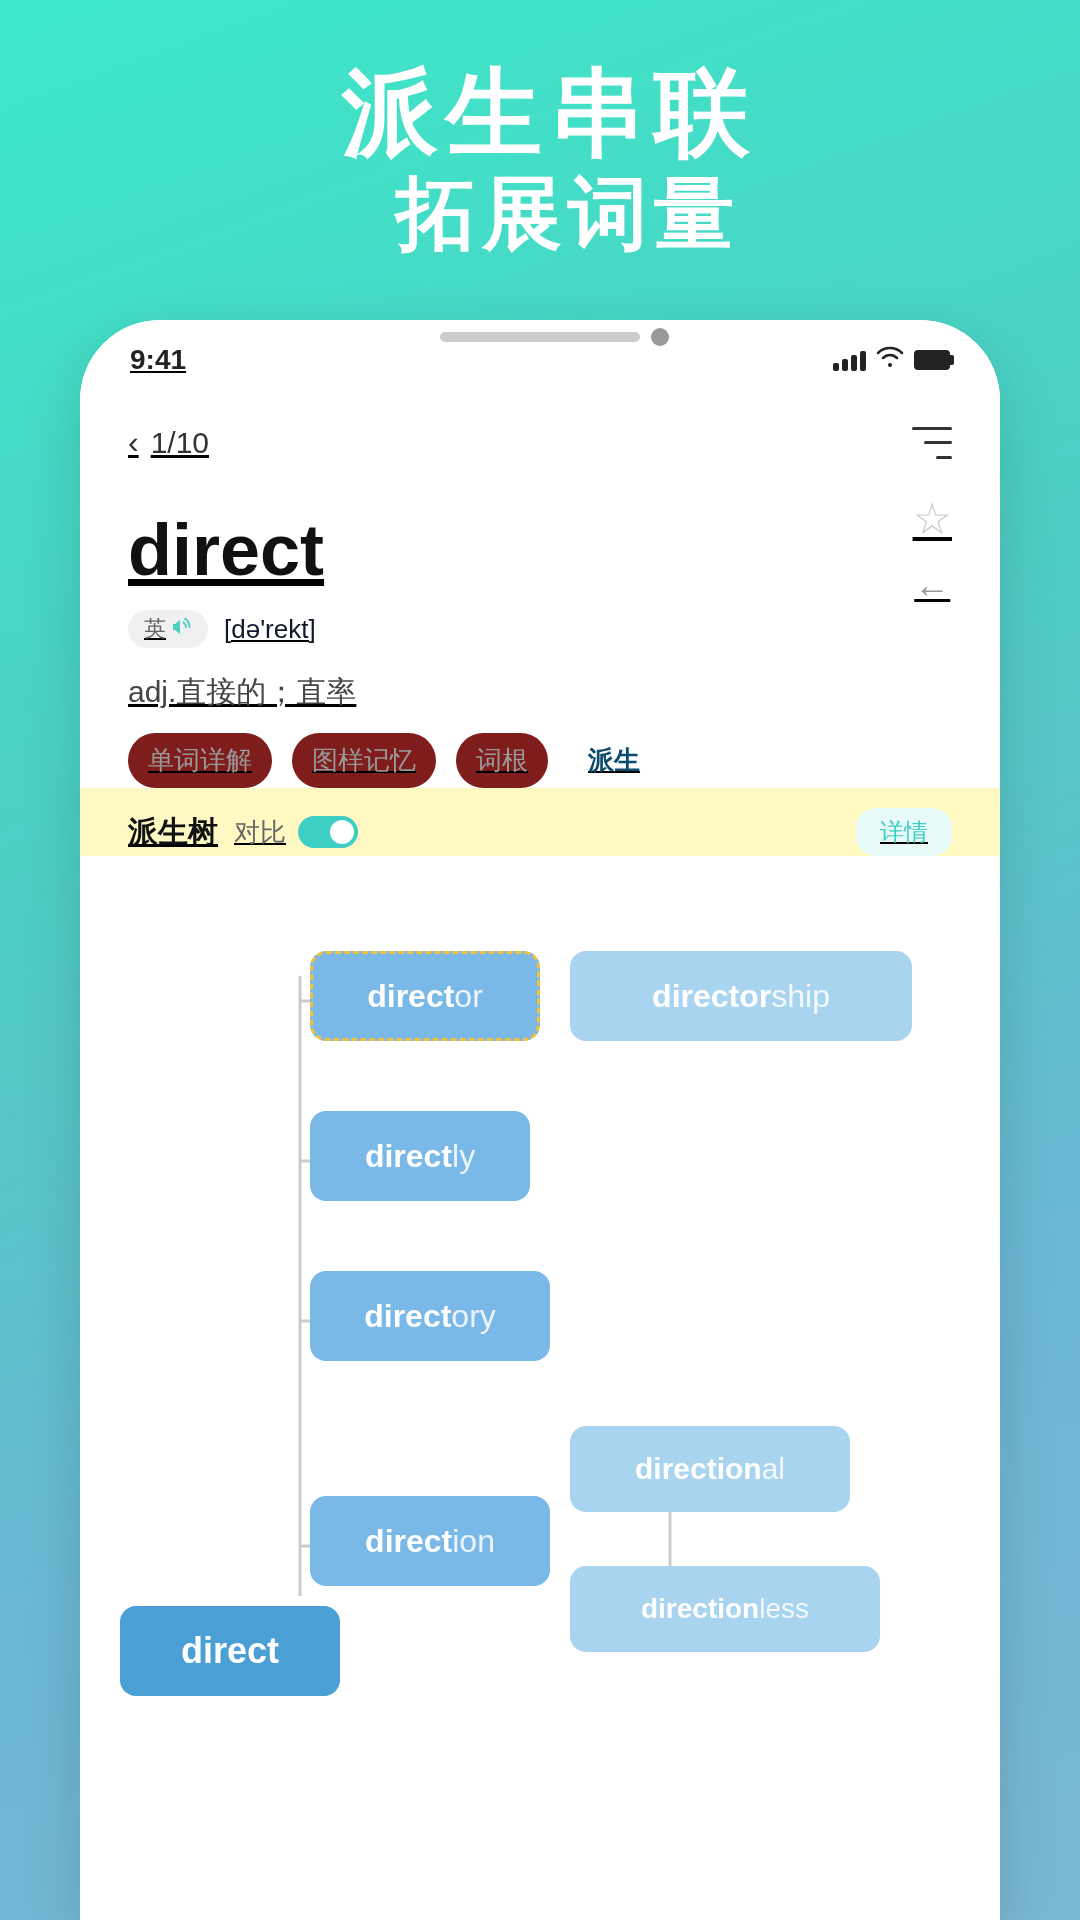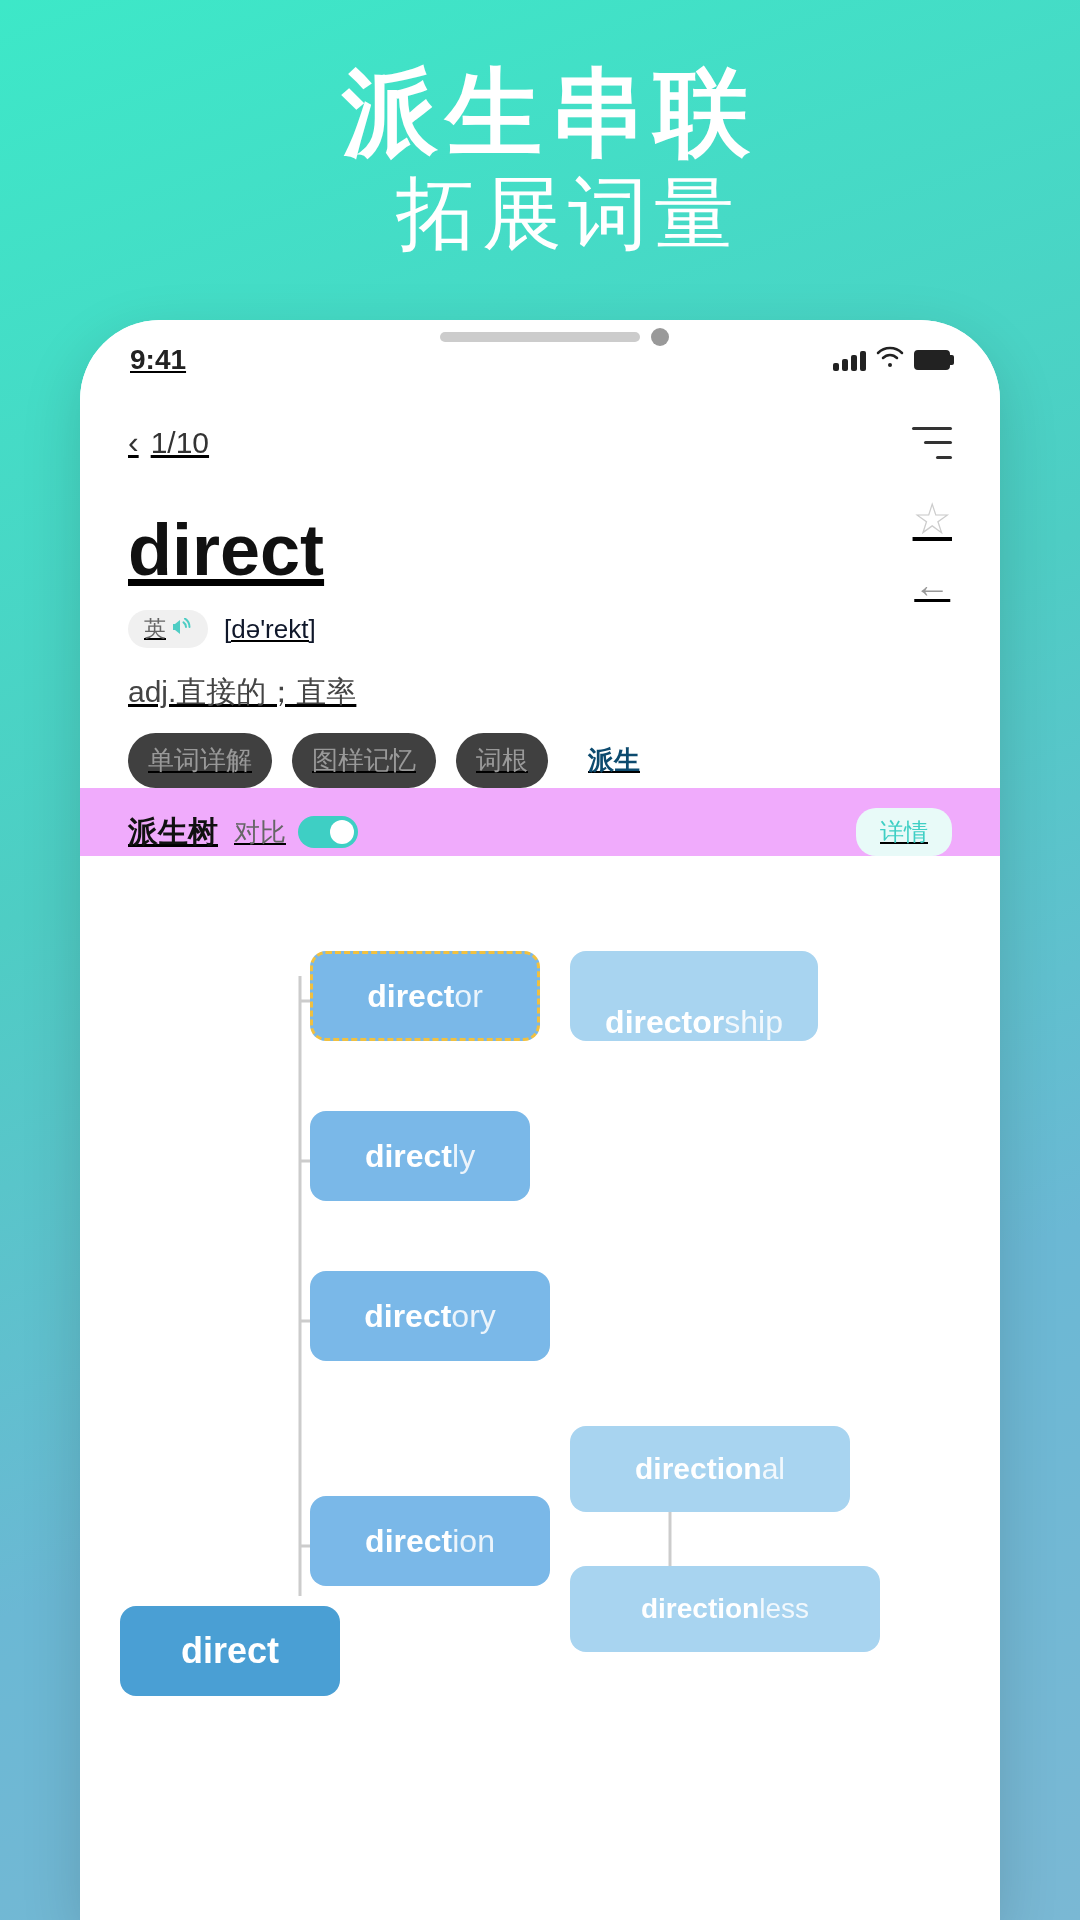--- a/index.html
+++ b/index.html
@@ -24,21 +24,21 @@
       margin-left: 20px;
     }
     .header-text .line1 {
       font-size: 96px;
       font-weight: 800;
       letter-spacing: 8px;
       line-height: 1.1;
     }
     .header-text .line2 {
       font-size: 80px;
-      font-weight: 400;
+      font-weight: 700;
       letter-spacing: 6px;
       line-height: 1.2;
       padding-left: 36px;
     }
 
     
     .phone-frame {
       position: absolute;
       top: 320px;
       left: 80px;
@@ -230,34 +230,34 @@
       align-items: center;
       padding: 20px 48px 0;
       gap: 20px;
       background: white;
     }
     .tab {
       font-size: 26px;
       color: #999;
       padding: 10px 20px;
       border-radius: 30px;
-      background: #404040;
+      background: #7f1d1d;
     }
     .tab.active {
       color: #0c4a6e;
       background: transparent;
       font-weight: 600;
     }
 
     
     .tree-header {
       display: flex;
       align-items: center;
       padding: 20px 48px 0;
-      background: #f0abfc;
+      background: #fef9c3;
     }
     .tree-label {
       font-size: 30px;
       font-weight: 700;
       color: #111;
     }
     .compare-label {
       font-size: 26px;
       color: #666;
       margin-left: 16px;
@@ -442,21 +442,21 @@
 
       <div class="node node-blue-dark" style="left:40px; bottom:60px; width:220px; height:90px; font-size:36px; font-weight:700;">
         <span>direct</span>
       </div>
 
       <div class="node node-dashed" style="left:230px; top:95px; width:230px; height:90px;">
         <span style="color:white;font-weight:700;">direct</span>
           <span style="color:rgba(255,255,255,0.85);">or</span>
       </div>
 
-      <div class="node node-blue-light" style="left:490px; top:95px; width:248px; height:90px;align-items:flex-end;">
+      <div class="node node-blue-light" style="left:490px; top:95px; width:342px; height:90px;">
         <span style="font-weight:700;">director</span>
           <span style="opacity:0.85;">ship</span>
       </div>
 
       <div class="node node-blue-medium" style="left:230px; top:255px; width:220px; height:90px;">
         <span style="font-weight:700;">direct</span>
           <span style="opacity:0.85;">ly</span>
       </div>
 
       <div class="node node-blue-medium" style="left:230px; top:415px; width:240px; height:90px;">

